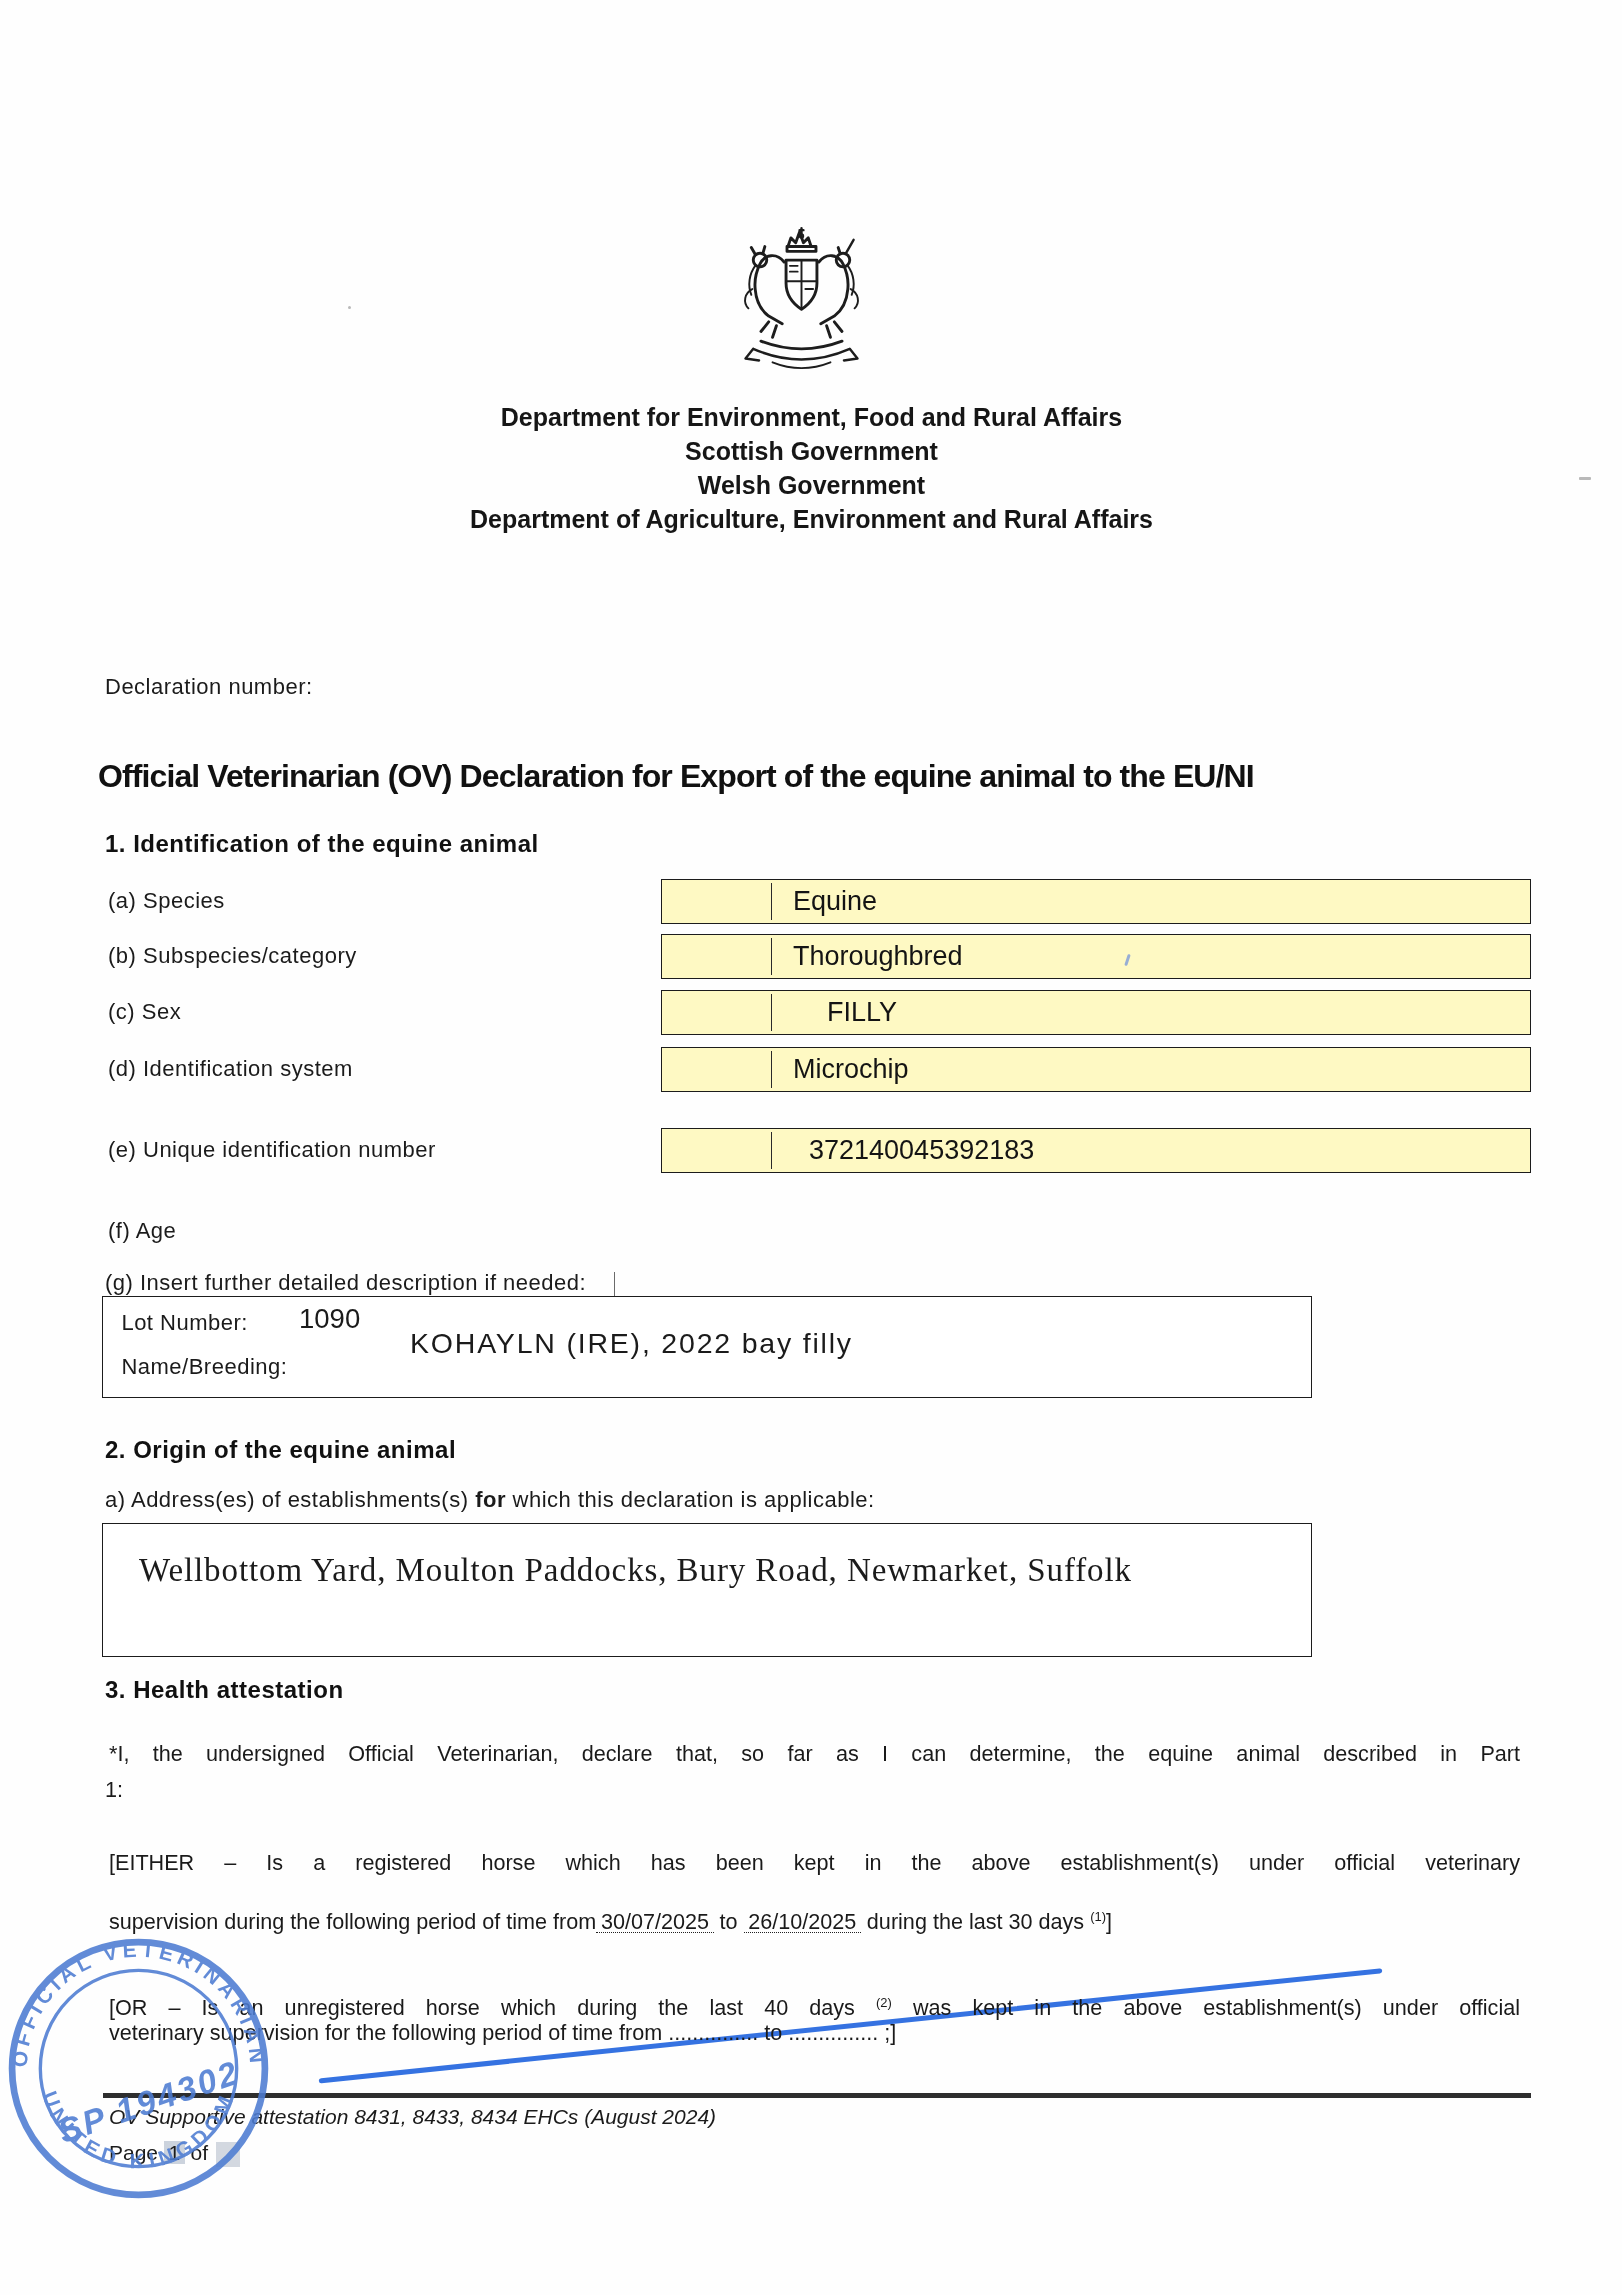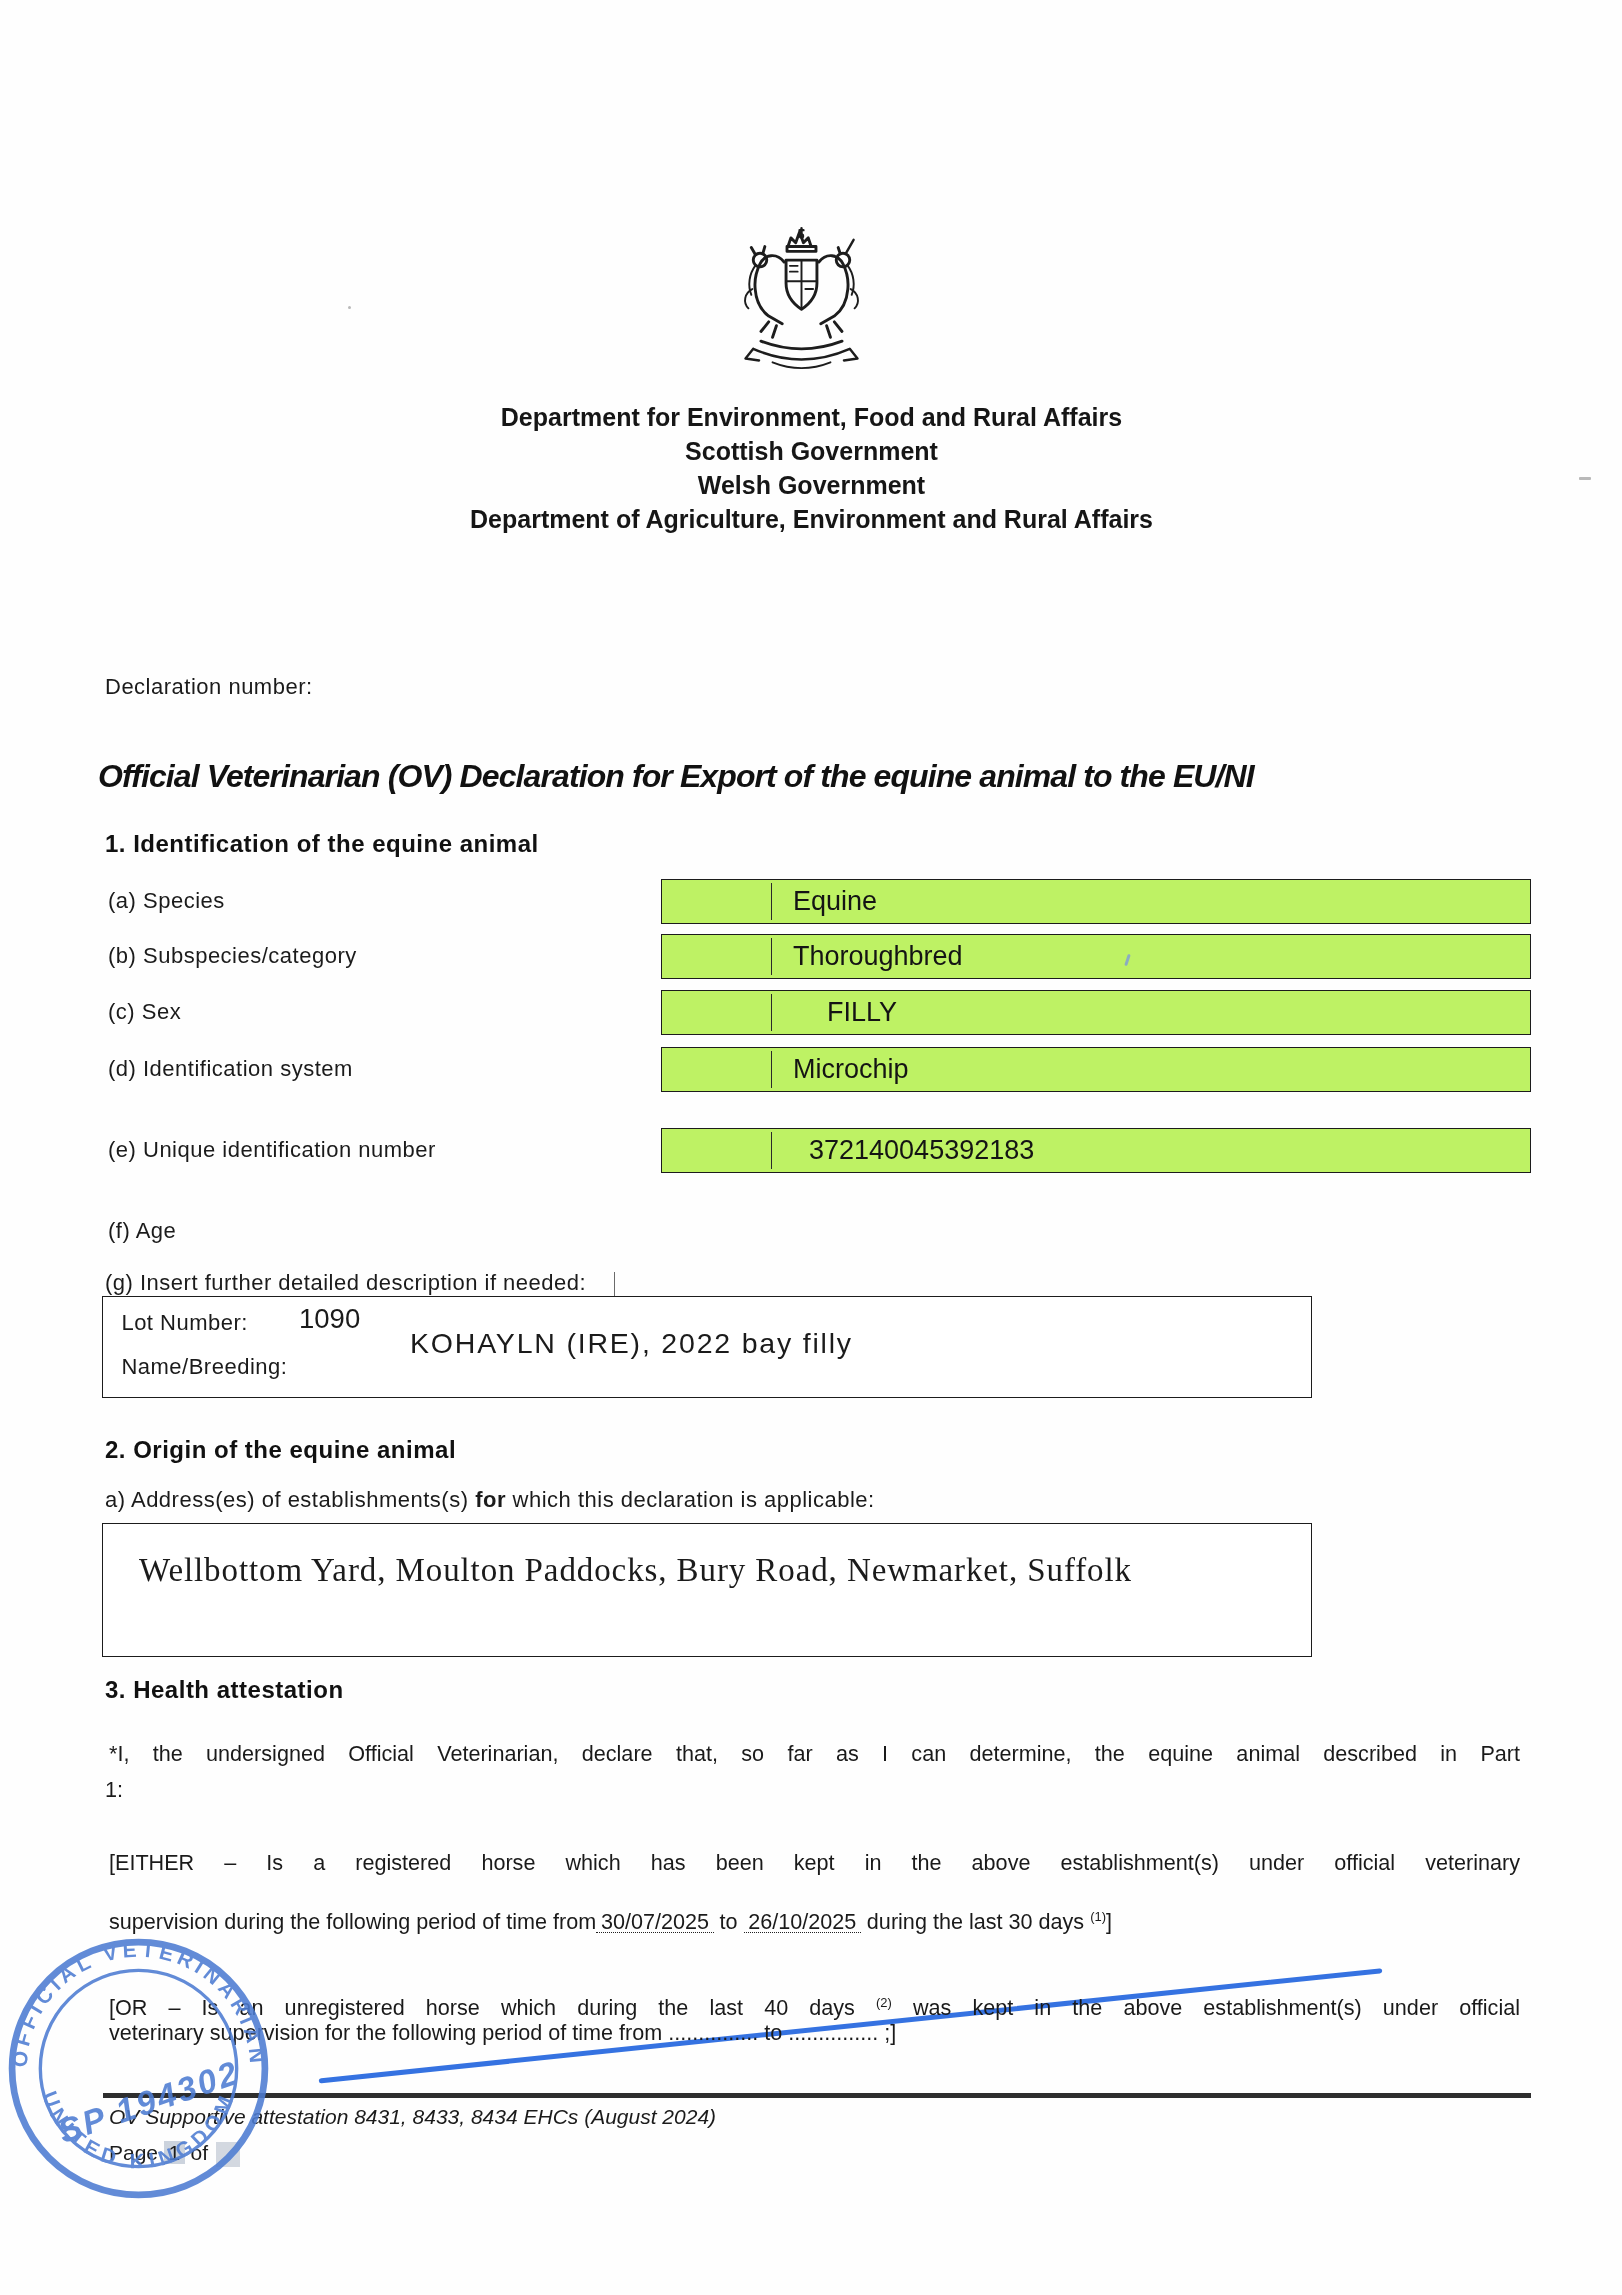--- a/index.html
+++ b/index.html
@@ -8,21 +8,21 @@
     font-family:"Liberation Sans",sans-serif;color:#1b1b1b;overflow:hidden;
   }
   .abs{position:absolute;}
   .center-block{left:0;width:1623px;text-align:center;}
   .dept{font-size:25px;font-weight:bold;line-height:34px;color:#161616;}
   .label{font-size:22px;letter-spacing:0.5px;color:#1b1b1b;}
   .heading{font-size:24px;font-weight:bold;letter-spacing:0.5px;color:#111;}
   .title{font-size:32px;font-weight:bold;letter-spacing:-0.9px;white-space:nowrap;color:#111;}
   .fieldbox{
     position:absolute;left:661px;width:870px;height:45px;
-    border:1.8px solid #1c1c1c;background:#bef264;box-sizing:border-box;
+    border:1.8px solid #1c1c1c;background:#fef9c3;box-sizing:border-box;
   }
   .fieldbox .divider{
     position:absolute;left:109px;top:2.8px;bottom:2.8px;width:1.4px;background:#2a2a2a;
   }
   .fieldbox .val{
     position:absolute;left:131px;top:6.4px;font-size:27px;color:#141414;white-space:nowrap;
   }
   .bigbox{
     position:absolute;left:102px;width:1210px;border:1.8px solid #1c1c1c;
     background:#fff;box-sizing:border-box;
@@ -83,21 +83,21 @@
     <div class="dept">Scottish Government</div>
     <div class="dept">Welsh Government</div>
     <div class="dept">Department of Agriculture, Environment and Rural Affairs</div>
   </div>
 
   <div class="speck" style="left:348px;top:306px;width:3.2px;height:3.2px;"></div>
   <div class="speck" style="left:1579px;top:477px;width:12px;height:2.8px;border-radius:0.9px;"></div>
 
   <div class="abs label" style="left:105px;top:674px;">Declaration number:</div>
 
-  <div class="abs title" style="left:98px;top:758px;font-style:italic;">Official Veterinarian (OV) Declaration for Export of the equine animal to the EU/NI</div>
+  <div class="abs title" style="left:98px;top:758px;">Official Veterinarian (OV) Declaration for Export of the equine animal to the EU/NI</div>
 
   <div class="abs heading" style="left:105px;top:830px;">1. Identification of the equine animal</div>
 
   <div class="abs label" style="left:108px;top:888px;">(a) Species</div>
   <div class="fieldbox" style="top:879px;">
     <div class="divider"></div>
     <div class="val">Equine</div>
   </div>
 
   <div class="abs label" style="left:108px;top:943px;">(b) Subspecies/category</div>

